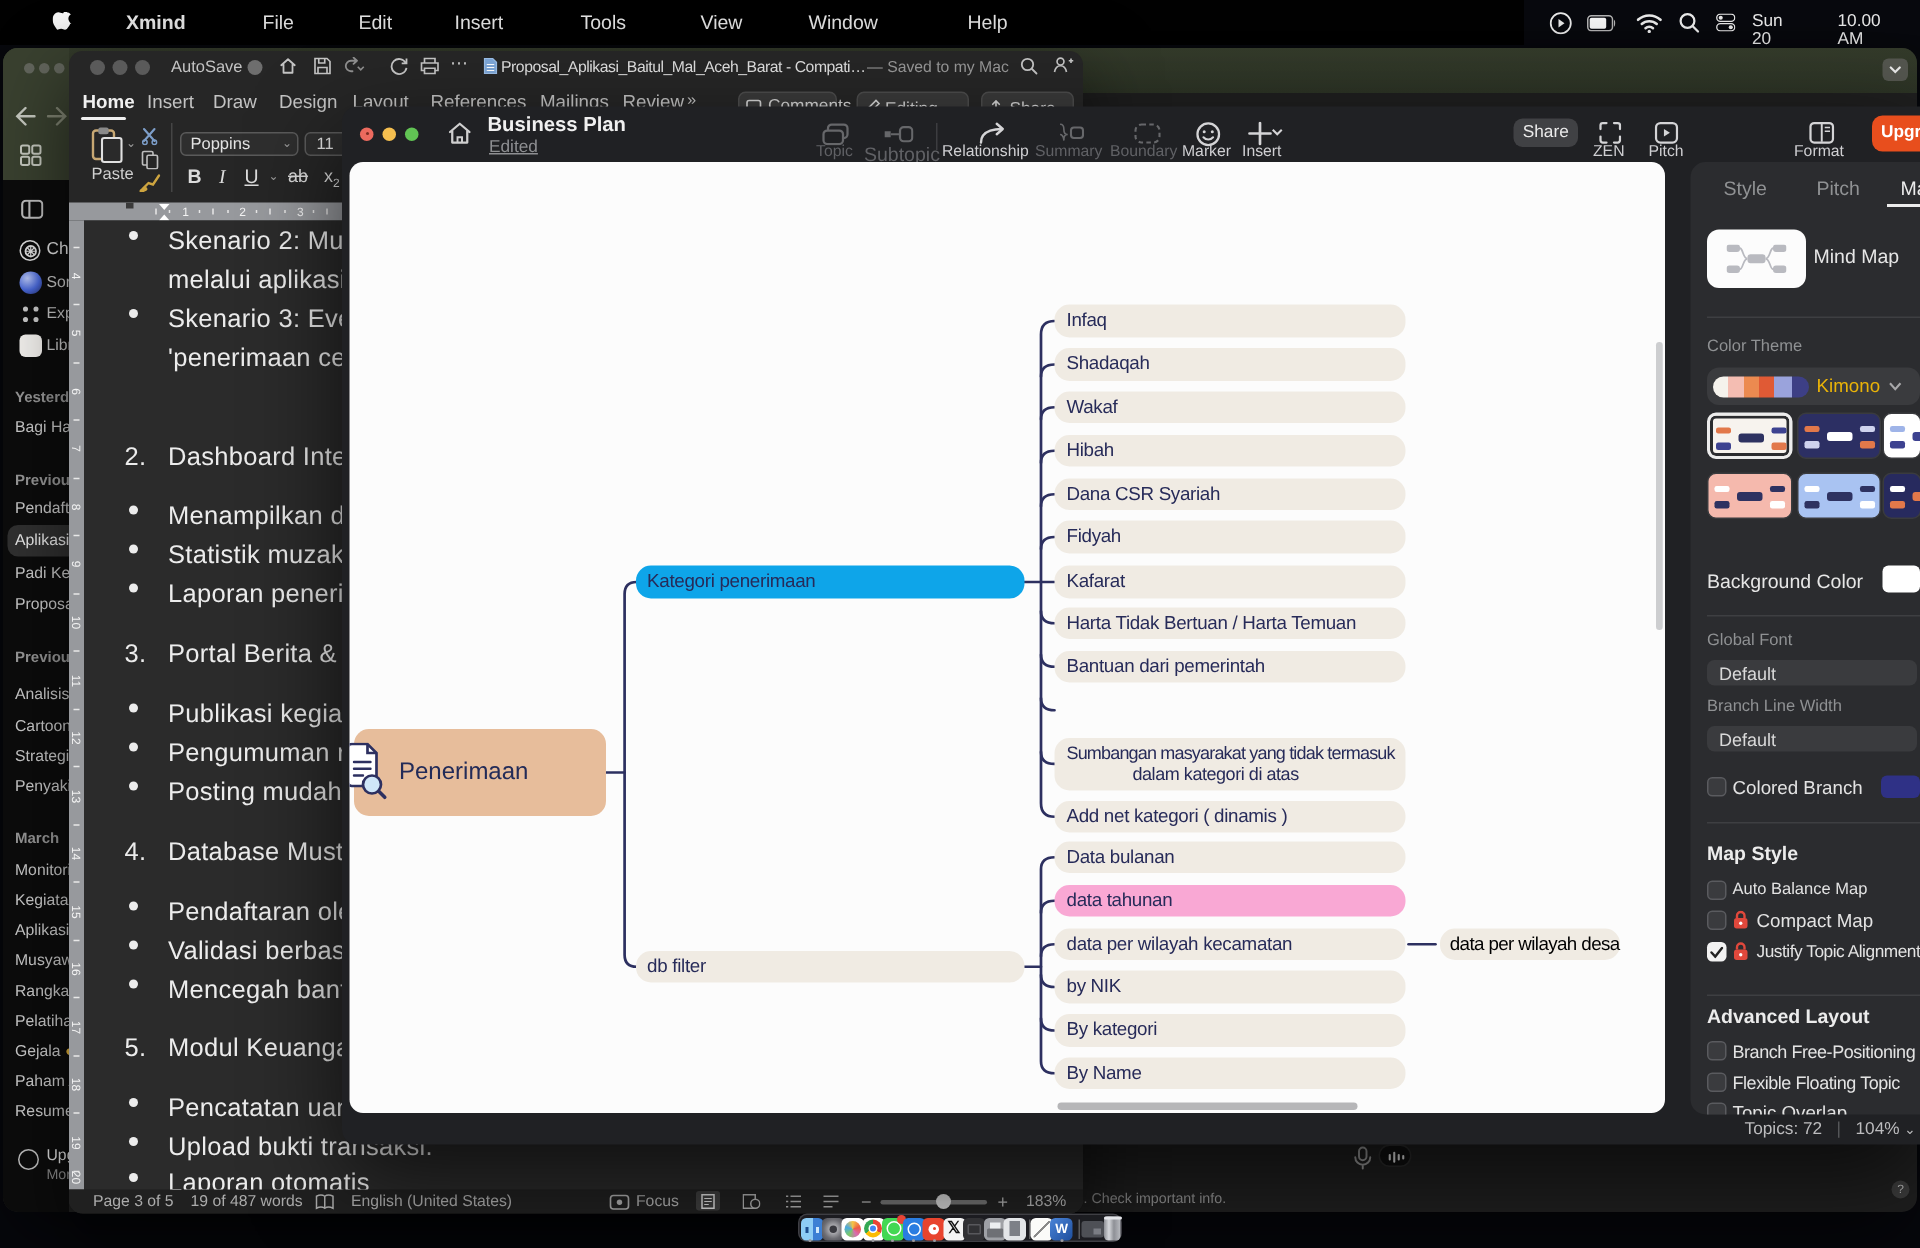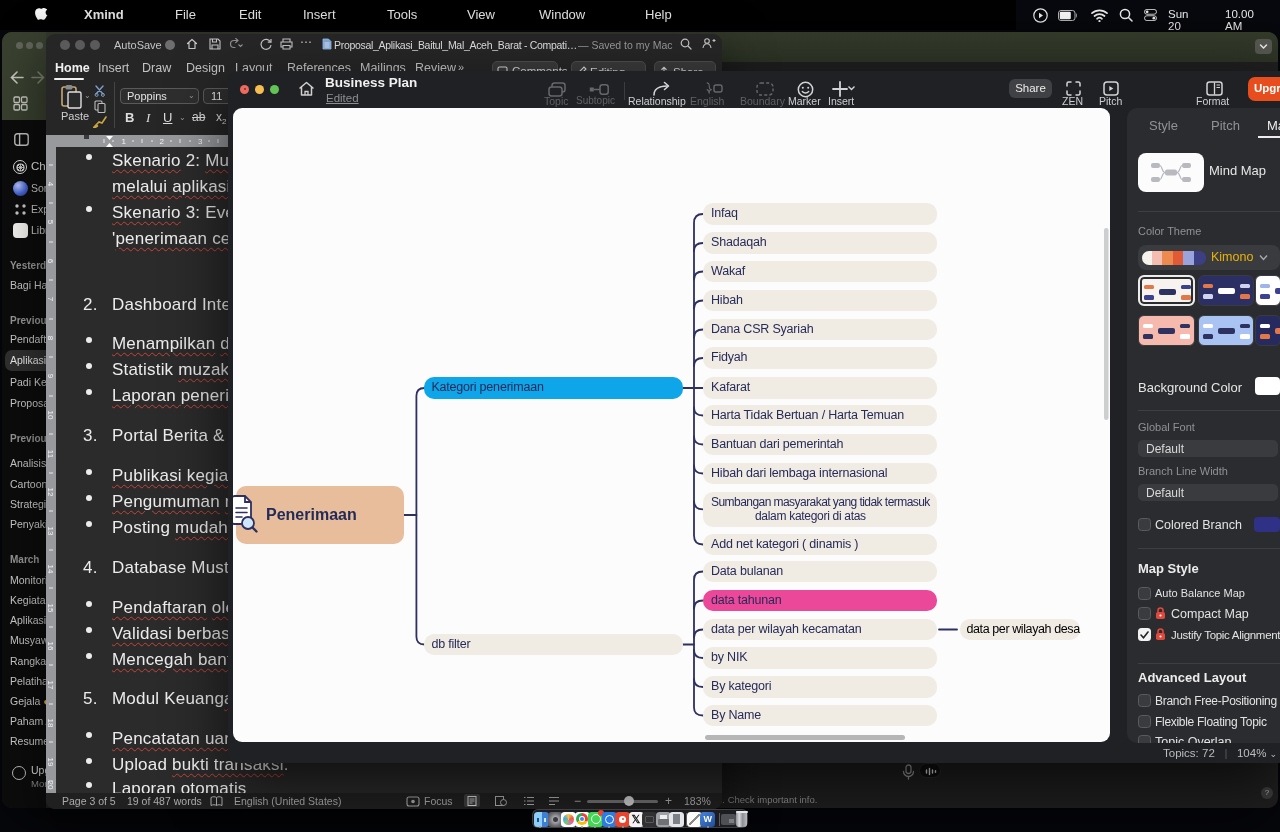--- a/index.html
+++ b/index.html
@@ -1,19 +1,19 @@
 <!DOCTYPE html>
 <html><head><meta charset="utf-8">
 <style>
 *{margin:0;padding:0;box-sizing:border-box;font-family:"Liberation Sans",sans-serif;}
 html,body{width:1280px;height:832px;overflow:hidden;background:#0a0b10;}
 .ab{position:absolute;}
 #screen{position:relative;width:1280px;height:832px;background:#08090e;}
 
-.sq{text-decoration:underline;text-decoration-style:wavy;text-decoration-color:#c44438;text-decoration-thickness:1px;text-underline-offset:3px;}
+.sq{text-decoration-style:wavy;text-decoration-color:#c44438;text-decoration-thickness:1px;text-underline-offset:3px;}
 svg{display:block;}
 </style></head>
 <body>
 <div id="screen">
 
 <div class="ab" style="left:0;top:0;width:1016px;height:30px;background:#020202;color:#f2f2f2;font-size:13px;">
   <div class="ab" style="left:35px;top:8px;width:13px;height:15px;">
     <svg width="13" height="15" viewBox="0 0 13 15">
           <path d="M9.3 0c.1 1-.3 1.9-.9 2.6-.6.7-1.6 1.2-2.5 1.1-.1-.9.4-1.9 1-2.5C7.5.5 8.5.1 9.3 0zM12 11c-.4 1-.6 1.4-1.2 2.3-.8 1.2-1.9 2.7-3.2 2.7-1.2 0-1.6-.8-3.2-.8-1.6 0-2 .8-3.2.8C.9 16 0 14.6-.7 13.4c-2.2-3.4-2.5-7.4-1.1-9.5C-.8 2.4.7 1.5 2.1 1.5c1.4 0 2.3.8 3.5.8 1.1 0 1.8-.8 3.5-.8 1.2 0 2.5.7 3.4 1.8-3 1.6-2.5 5.9.5 7.7z" transform="translate(2.2,-1) scale(.8)" fill="#fff"></path>
         </svg>
@@ -406,32 +406,32 @@
   <svg class="ab" style="left:320px;top:11px;" width="18" height="15" viewBox="0 0 18 15">
         <rect x="4" y="1" width="13" height="9" rx="2.5" fill="none" stroke="#66676a" stroke-width="1.5"></rect>
         <rect x="1" y="5" width="13" height="9" rx="2.5" fill="#202124" stroke="#66676a" stroke-width="1.5"></rect>
       </svg>
   <span class="ab" style="left:316px;top:24px;color:#606165;font-size:10.5px;">Topic</span>
   <svg class="ab" style="left:361px;top:13px;" width="20" height="11" viewBox="0 0 20 11">
         <rect x="0.8" y="3.5" width="4" height="4" fill="#66676a"></rect>
         <line x1="5" y1="5.5" x2="11" y2="5.5" stroke="#66676a" stroke-width="1.4"></line>
         <rect x="11" y="0.8" width="8.2" height="9.4" rx="2.5" fill="none" stroke="#66676a" stroke-width="1.5"></rect>
       </svg>
-  <span class="ab" style="left:348px;top:24px;color:#606165;font-size:10px;">Subtopic</span>
+  <span class="ab" style="left:348px;top:24px;color:#606165;font-size:13px;">Subtopic</span>
   <div class="ab" style="left:396px;top:11px;width:1px;height:18px;background:#3c3d40;"></div>
   <svg class="ab" style="left:424px;top:10px;" width="20" height="16" viewBox="0 0 20 16">
         <path d="M2 14C2 5 14 5 15.5 5" fill="none" stroke="#d4d4d6" stroke-width="1.6" stroke-linecap="round"></path>
         <path d="M12.5 1.5L16.5 5l-4 3.5" fill="none" stroke="#d4d4d6" stroke-width="1.6" stroke-linecap="round" stroke-linejoin="round"></path>
       </svg>
   <span class="ab" style="left:400px;top:24px;color:#cfcfd2;font-size:10.5px;">Relationship</span>
   <svg class="ab" style="left:476px;top:11px;" width="19" height="14" viewBox="0 0 19 14">
         <path d="M2 1c3 0 3 2.5 3 4s0 4 3 4c-3 0-3 2.5-3 4s0-4-3-4" fill="none" stroke="#66676a" stroke-width="1.3" transform="translate(1,0) scale(.85)"></path>
         <rect x="10" y="3" width="8" height="7" rx="2" fill="none" stroke="#66676a" stroke-width="1.4"></rect>
       </svg>
-  <span class="ab" style="left:462px;top:24px;color:#606165;font-size:10.5px;">English</span>
+  <span class="ab" style="left:462px;top:24px;color:#606165;font-size:10.5px;">Summary</span>
   <svg class="ab" style="left:528px;top:11px;" width="18" height="14" viewBox="0 0 18 14">
         <rect x="1" y="1" width="16" height="12" rx="4" fill="none" stroke="#66676a" stroke-width="1.4" stroke-dasharray="3 2.2"></rect>
       </svg>
   <span class="ab" style="left:512px;top:24px;color:#606165;font-size:10.5px;">Boundary</span>
   <svg class="ab" style="left:569px;top:10px;" width="17" height="17" viewBox="0 0 17 17">
         <circle cx="8.5" cy="8.5" r="7.2" fill="none" stroke="#d4d4d6" stroke-width="1.5"></circle>
         <circle cx="5.8" cy="6.8" r="1" fill="#d4d4d6"></circle>
         <circle cx="11.2" cy="6.8" r="1" fill="#d4d4d6"></circle>
         <path d="M5.3 10.5c1.8 2 4.6 2 6.4 0" fill="none" stroke="#d4d4d6" stroke-width="1.4" stroke-linecap="round"></path>
       </svg>
@@ -491,36 +491,35 @@
         </svg>
     <div class="ab" style="left:470px;top:95.25px;width:234px;height:21.5px;background:#f0ebe3;border-radius:10px;color:#272b59;font-size:12.5px;font-weight:500;letter-spacing:-.2px;line-height:21.5px;padding-left:8px;white-space:nowrap;">Infaq</div>
     <div class="ab" style="left:470px;top:124.25px;width:234px;height:21.5px;background:#f0ebe3;border-radius:10px;color:#272b59;font-size:12.5px;font-weight:500;letter-spacing:-.2px;line-height:21.5px;padding-left:8px;white-space:nowrap;">Shadaqah</div>
     <div class="ab" style="left:470px;top:152.75px;width:234px;height:21.5px;background:#f0ebe3;border-radius:10px;color:#272b59;font-size:12.5px;font-weight:500;letter-spacing:-.2px;line-height:21.5px;padding-left:8px;white-space:nowrap;">Wakaf</div>
     <div class="ab" style="left:470px;top:181.75px;width:234px;height:21.5px;background:#f0ebe3;border-radius:10px;color:#272b59;font-size:12.5px;font-weight:500;letter-spacing:-.2px;line-height:21.5px;padding-left:8px;white-space:nowrap;">Hibah</div>
     <div class="ab" style="left:470px;top:210.75px;width:234px;height:21.5px;background:#f0ebe3;border-radius:10px;color:#272b59;font-size:12.5px;font-weight:500;letter-spacing:-.2px;line-height:21.5px;padding-left:8px;white-space:nowrap;">Dana CSR Syariah</div>
     <div class="ab" style="left:470px;top:239.25px;width:234px;height:21.5px;background:#f0ebe3;border-radius:10px;color:#272b59;font-size:12.5px;font-weight:500;letter-spacing:-.2px;line-height:21.5px;padding-left:8px;white-space:nowrap;">Fidyah</div>
     <div class="ab" style="left:470px;top:269.25px;width:234px;height:21.5px;background:#f0ebe3;border-radius:10px;color:#272b59;font-size:12.5px;font-weight:500;letter-spacing:-.2px;line-height:21.5px;padding-left:8px;white-space:nowrap;">Kafarat</div>
     <div class="ab" style="left:470px;top:296.75px;width:234px;height:21.5px;background:#f0ebe3;border-radius:10px;color:#272b59;font-size:12.5px;font-weight:500;letter-spacing:-.2px;line-height:21.5px;padding-left:8px;white-space:nowrap;">Harta Tidak Bertuan / Harta Temuan</div>
     <div class="ab" style="left:470px;top:325.75px;width:234px;height:21.5px;background:#f0ebe3;border-radius:10px;color:#272b59;font-size:12.5px;font-weight:500;letter-spacing:-.2px;line-height:21.5px;padding-left:8px;white-space:nowrap;">Bantuan dari pemerintah</div>
-    <div class="ab" style="left:470px;top:354.75px;width:234px;height:21.5px;background:#f0ebe3;border-radius:10px;color:#272b59;font-size:12.5px;font-weight:500;letter-spacing:-.2px;line-height:21.5px;padding-left:8px;white-space:nowrap;">Hibah dari lembaga internasional</div>
     <div class="ab" style="left:470px;top:425.75px;width:234px;height:21.5px;background:#f0ebe3;border-radius:10px;color:#272b59;font-size:12.5px;font-weight:500;letter-spacing:-.2px;line-height:21.5px;padding-left:8px;white-space:nowrap;">Add net kategori ( dinamis )</div>
     <div class="ab" style="left:470px;top:452.75px;width:234px;height:21.5px;background:#f0ebe3;border-radius:10px;color:#272b59;font-size:12.5px;font-weight:500;letter-spacing:-.2px;line-height:21.5px;padding-left:8px;white-space:nowrap;">Data bulanan</div>
-    <div class="ab" style="left:470px;top:481.75px;width:234px;height:21.5px;background:#ec4899;border-radius:10px;color:#272b59;font-size:12.5px;font-weight:500;letter-spacing:-.2px;line-height:21.5px;padding-left:8px;white-space:nowrap;">data tahunan</div>
+    <div class="ab" style="left:470px;top:481.75px;width:234px;height:21.5px;background:#f9a8d4;border-radius:10px;color:#272b59;font-size:12.5px;font-weight:500;letter-spacing:-.2px;line-height:21.5px;padding-left:8px;white-space:nowrap;">data tahunan</div>
     <div class="ab" style="left:470px;top:510.75px;width:234px;height:21.5px;background:#f0ebe3;border-radius:10px;color:#272b59;font-size:12.5px;font-weight:500;letter-spacing:-.2px;line-height:21.5px;padding-left:8px;white-space:nowrap;">data per wilayah kecamatan</div>
     <div class="ab" style="left:470px;top:539.25px;width:234px;height:21.5px;background:#f0ebe3;border-radius:10px;color:#272b59;font-size:12.5px;font-weight:500;letter-spacing:-.2px;line-height:21.5px;padding-left:8px;white-space:nowrap;">by NIK</div>
     <div class="ab" style="left:470px;top:568.25px;width:234px;height:21.5px;background:#f0ebe3;border-radius:10px;color:#272b59;font-size:12.5px;font-weight:500;letter-spacing:-.2px;line-height:21.5px;padding-left:8px;white-space:nowrap;">By kategori</div>
     <div class="ab" style="left:470px;top:596.75px;width:234px;height:21.5px;background:#f0ebe3;border-radius:10px;color:#272b59;font-size:12.5px;font-weight:500;letter-spacing:-.2px;line-height:21.5px;padding-left:8px;white-space:nowrap;">By Name</div>
     <div class="ab" style="left:470px;top:384px;width:234px;height:34.5px;background:#f0ebe3;border-radius:10px;color:#272b59;font-size:12.5px;font-weight:500;letter-spacing:-.3px;line-height:13.5px;padding:4px 0 0 8px;white-space:nowrap;">
           <span style="display:block;font-size:12px;letter-spacing:-.55px;">Sumbangan masyarakat yang tidak termasuk</span>
           <span style="display:block;font-size:12px;letter-spacing:-.3px;margin-left:44px;">dalam kategori di atas</span>
         </div>
     <div class="ab" style="left:191.4px;top:269.25px;width:258.6px;height:21.5px;background:#0ea5e9;border-radius:10px;color:#272b59;font-size:12.5px;font-weight:500;letter-spacing:-.2px;line-height:21.5px;padding-left:7px;white-space:nowrap;">Kategori penerimaan</div>
     <div class="ab" style="left:191.4px;top:525.75px;width:258.6px;height:21.5px;background:#f0ebe3;border-radius:10px;color:#272b59;font-size:12.5px;font-weight:500;letter-spacing:-.2px;line-height:21.5px;padding-left:7px;white-space:nowrap;">db filter</div>
     <div class="ab" style="left:726.5px;top:510.75px;width:120px;height:21.5px;background:#f0ebe3;border-radius:10px;color:#000000;font-size:12.5px;font-weight:500;letter-spacing:-.4px;line-height:21.5px;padding-left:7px;white-space:nowrap;">data per wilayah desa</div>
-    <div class="ab" style="left:3px;top:378px;width:168px;height:58px;background:#e7bd9b;border-radius:10px;color:#232b58;font-size:16px;font-weight:700;line-height:58px;padding-left:30px;">Penerimaan</div>
+    <div class="ab" style="left:3px;top:378px;width:168px;height:58px;background:#e7bd9b;border-radius:10px;color:#232b58;font-size:16px;font-weight:400;line-height:58px;padding-left:30px;">Penerimaan</div>
     <svg class="ab" style="left:-3px;top:387px;" width="29" height="43" viewBox="0 0 29 43">
           <path d="M2 3.5A2.5 2.5 0 0 1 4.5 1H15l6 6v19.5a2.5 2.5 0 0 1-2.5 2.5h-14A2.5 2.5 0 0 1 2 26.5z" fill="#fff" stroke="#2d3060" stroke-width="1.8"></path>
           <path d="M15 1v6h6" fill="none" stroke="#2d3060" stroke-width="1.8"></path>
           <path d="M6 13h11M6 17.5h11M6 22h6" stroke="#2d3060" stroke-width="1.6" stroke-linecap="round"></path>
           <circle cx="18" cy="28" r="6" fill="#cfe6f8" stroke="#2d3060" stroke-width="1.8"></circle>
           <line x1="22.5" y1="32.5" x2="26.5" y2="36.5" stroke="#2d3060" stroke-width="2.4" stroke-linecap="round"></line>
         </svg>
   </div>
 
   <div class="ab" id="panel" style="left:899px;top:37px;width:153px;height:635px;background:#2b2c2f;border-radius:10px 0 0 10px;overflow:hidden;">

